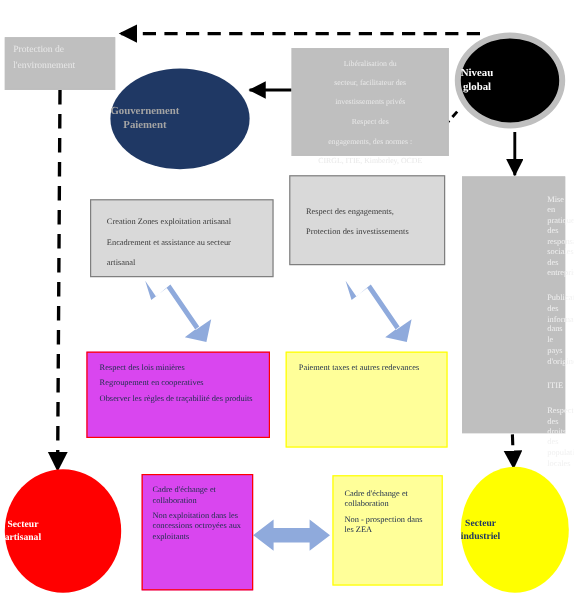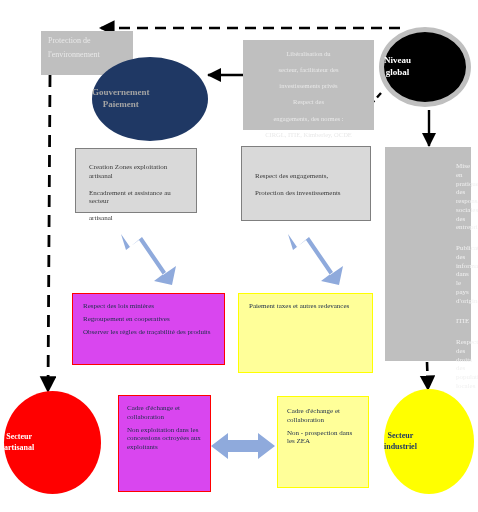--- a/index.html
+++ b/index.html
@@ -87,21 +87,21 @@
       <path d="M288,234 L293,250 L306,240 L330,275 L343,266 L339,285 L321,281
                L333,272 L309,237 L297,247 z" fill="#8faadc"></path>
     </g>
 
     <g>
       <path d="M211,446 L228,433 L228,440 L258,440 L258,433 L275,446
                L258,459 L258,452 L228,452 L228,459 z" fill="#8faadc"></path>
     </g>
   </svg>
 
-  <div class="node gbox" style="left:4px;top:31px;width:92px;height:44px;margin-left:37px;">
+  <div class="node gbox" style="left:4px;top:31px;width:92px;height:44px;">
     <span class="txt s8">Protection de</span>
     <span class="txt s8" style="padding:0 6px;">l'environnement</span>
   </div>
 
   <div class="node ellipse e-gov" style="left:92px;top:57px;width:116px;height:84px;">
     <div class="c-title s9">
       <div>Gouvernement</div>
       <div>Paiement</div>
     </div>
   </div>
@@ -117,21 +117,21 @@
     </div>
   </div>
 
   <div class="node ellipse e-global" style="left:379px;top:27px;width:92px;height:80px;">
     <div class="c-title s9">
       <div>Niveau</div>
       <div>global</div>
     </div>
   </div>
 
-  <div class="node gbox lightface" style="left:75px;top:148px;width:122px;height:65px;">
+  <div class="node gbox lightface" style="left:75px;top:166px;width:153px;height:65px;">
     <div style="padding:10px 7px;">
       <span class="txt s7">Creation Zones exploitation artisanal</span>
       <span class="txt s7">Encadrement et assistance au secteur</span>
       <span class="txt s7">artisanal</span>
     </div>
   </div>
 
   <div class="node gbox lightface" style="left:241px;top:146px;width:130px;height:75px;">
     <div style="padding:21px 3px 0 7px;">
       <span class="txt s7">Respect des engagements,</span>

